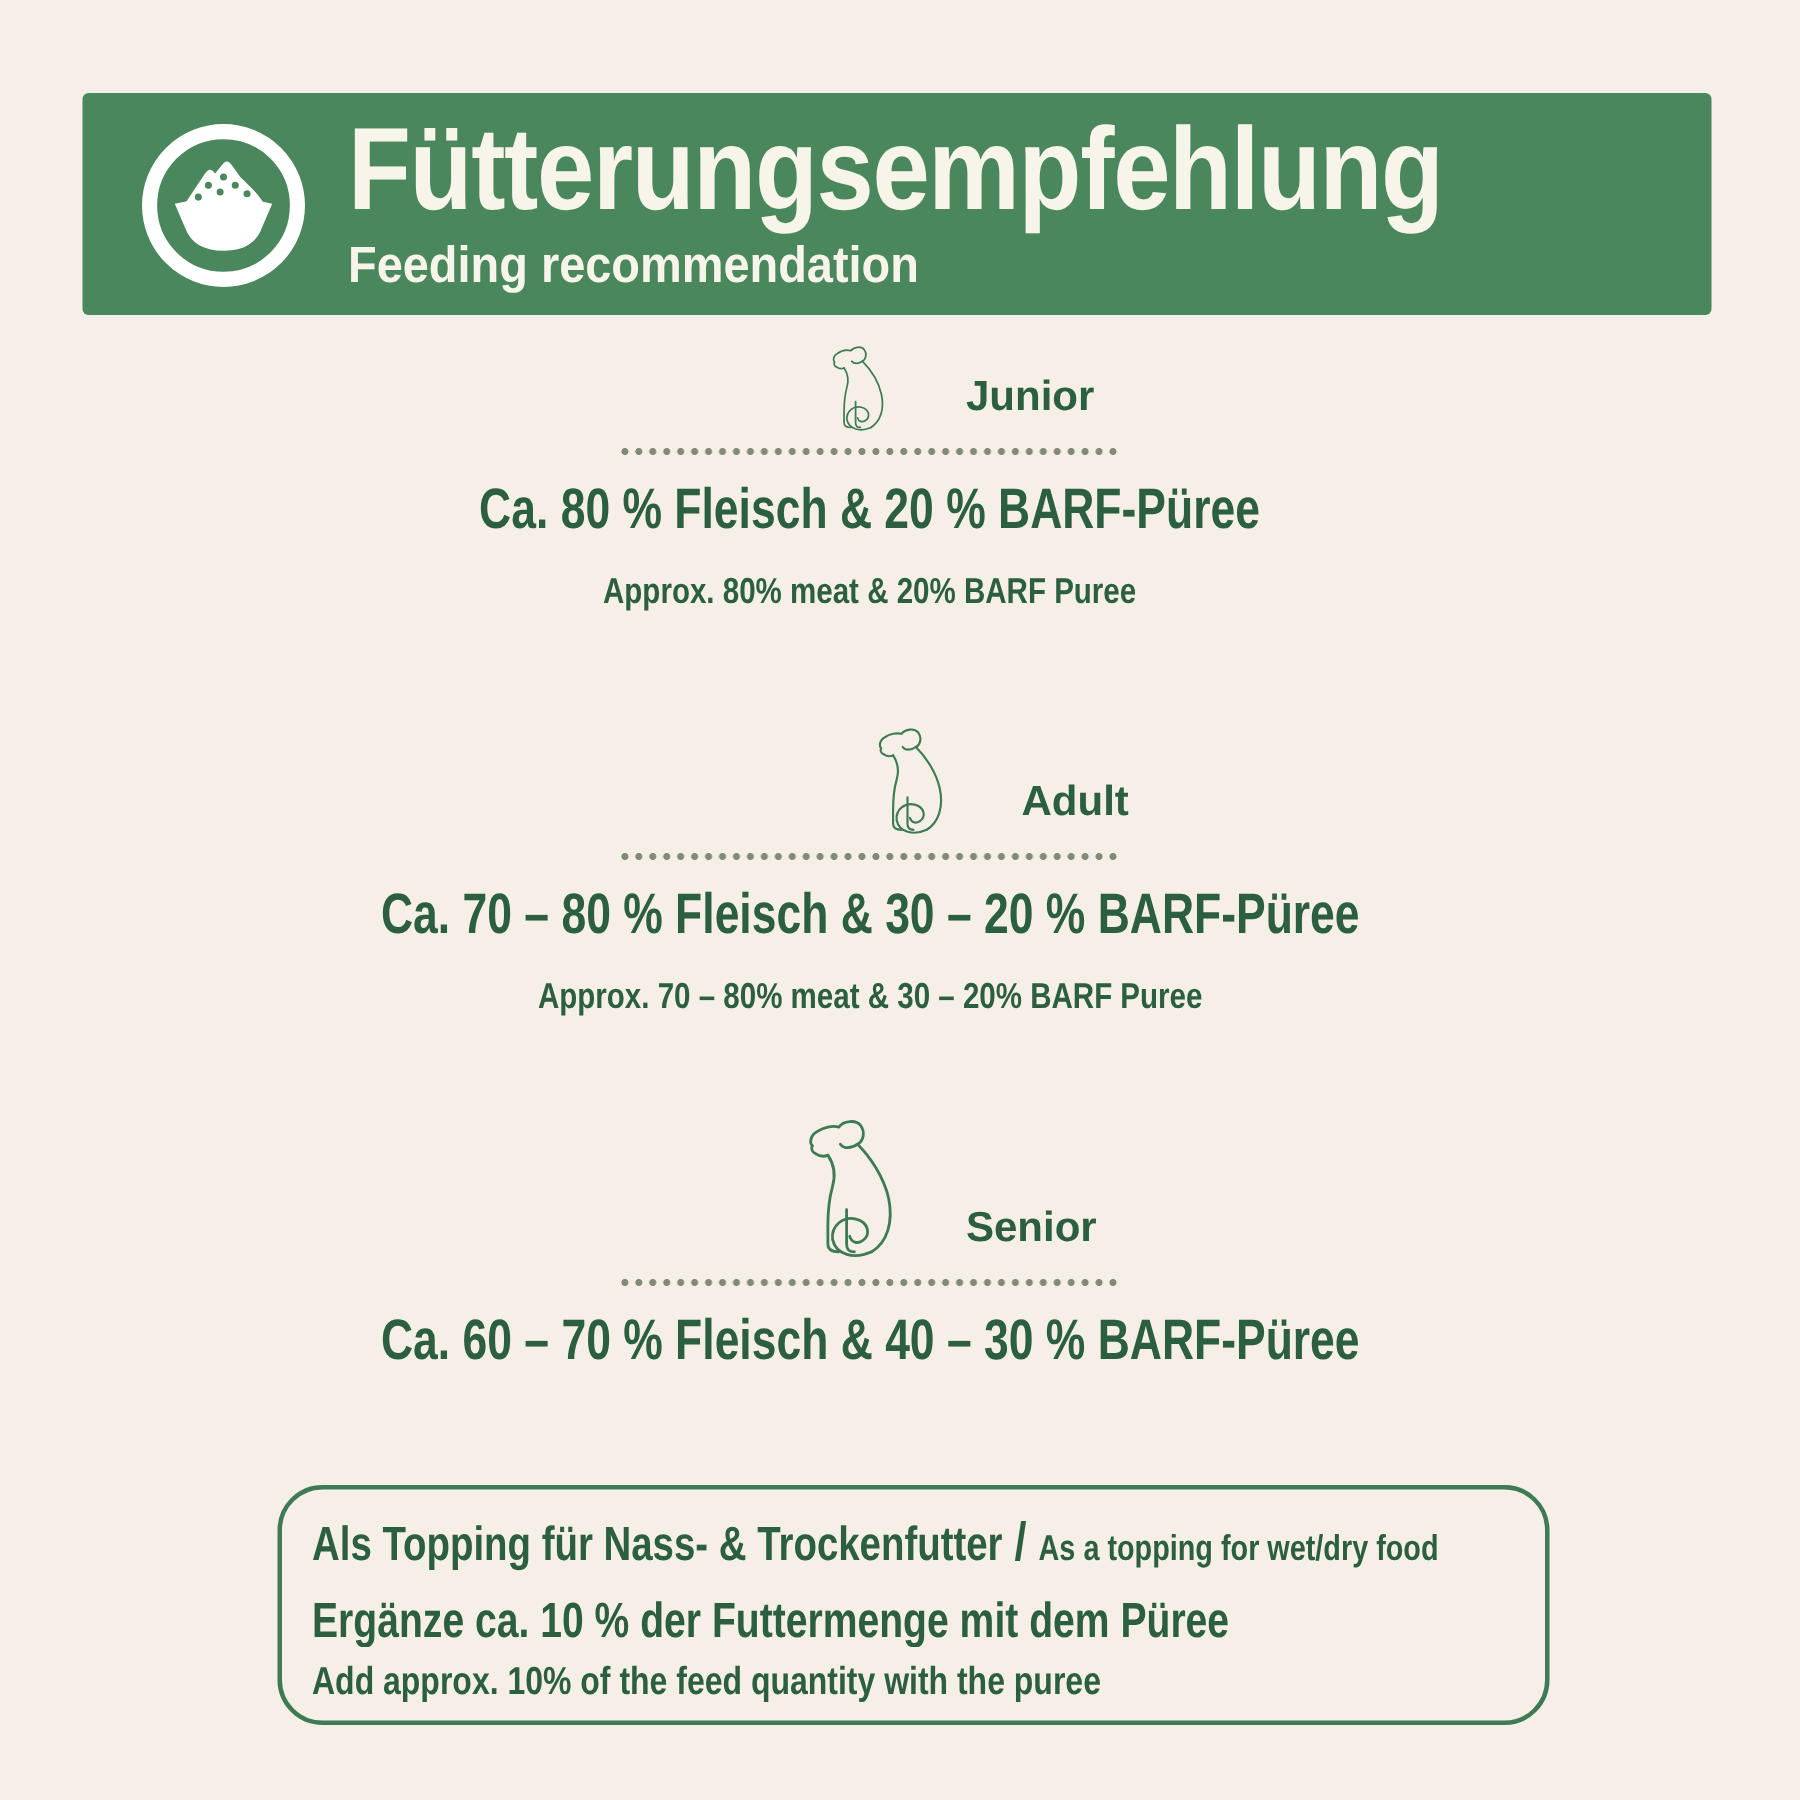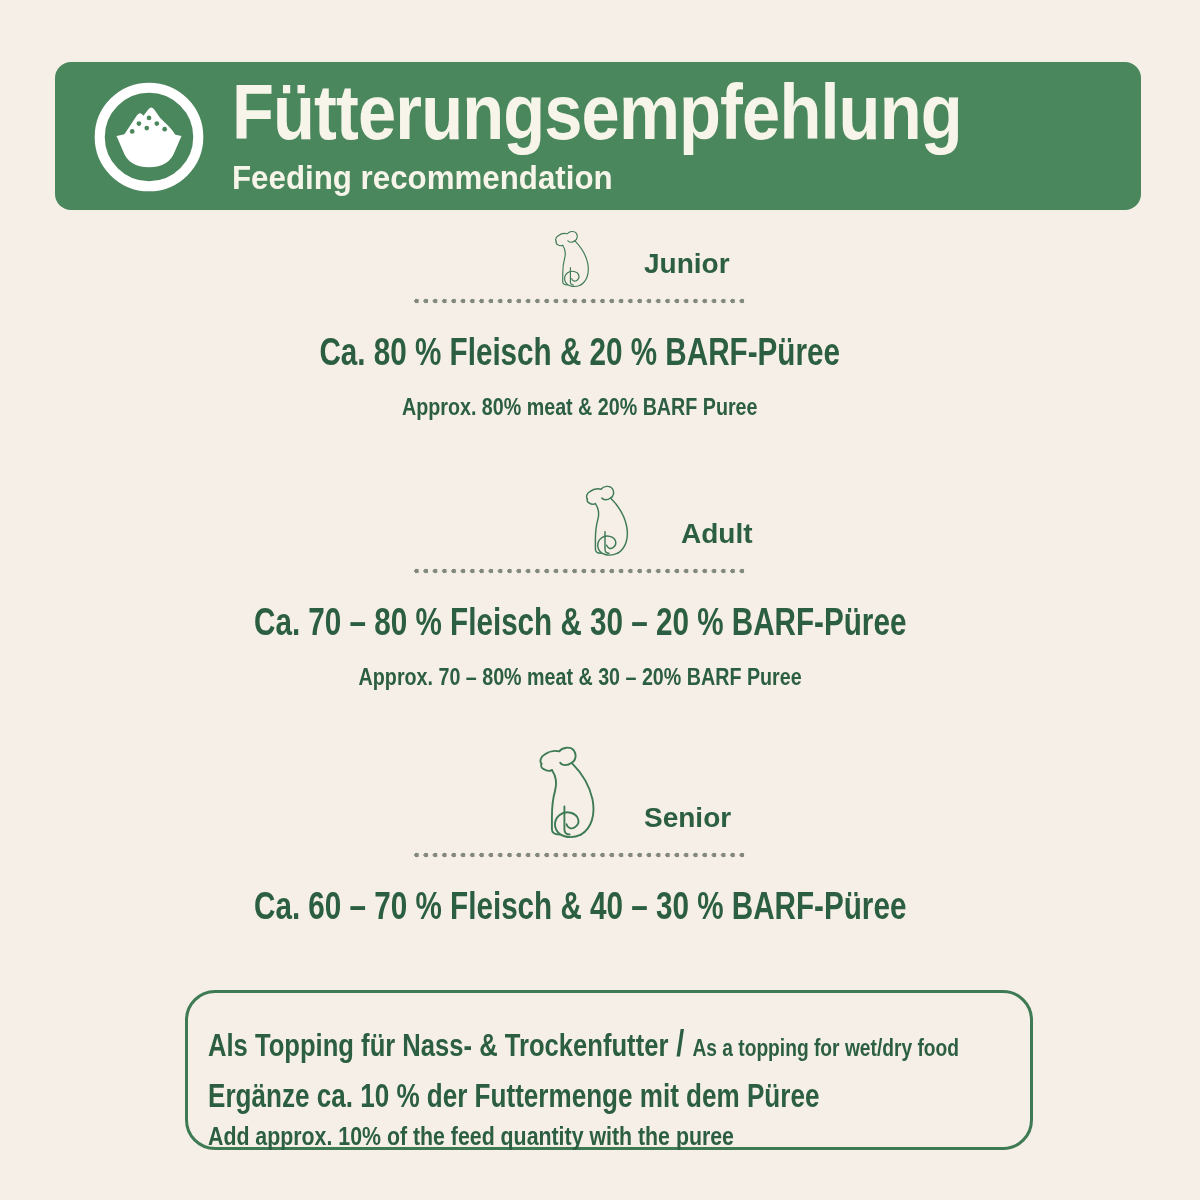--- a/index.html
+++ b/index.html
@@ -17,21 +17,21 @@
     background:var(--background);
     font-family:"Liberation Sans", sans-serif;
     color:var(--text-green);
     overflow:hidden;
   }
   
   .banner{
     position:absolute; left:55px; top:62px;
     width:1086px; height:148px;
     background:var(--banner-green);
-    border-radius:16px;
+    border-radius:4px;
   }
   .bowl-badge{
     position:absolute; left:38px; top:19px;
     width:112px; height:112px;
   }
   .banner-title{
     position:absolute; left:177px; top:8px;
     font-size:78px; font-weight:bold; color:var(--banner-text);
     white-space:nowrap; display:inline-block;
     transform:scaleX(0.88); transform-origin:left top;
@@ -63,36 +63,36 @@
     position:absolute; left:calc(50% + 64px); bottom:12px;
     font-size:28px; font-weight:bold; color:var(--text-green);
     white-space:nowrap;
   }
   .dotted-line{
     width:333px; height:6px; margin:6px auto 0;
     background-image:radial-gradient(circle at 2.6px 3px, var(--dot-color) 2.1px, rgba(0,0,0,0) 2.6px);
     background-size:9.3px 6px; background-repeat:repeat-x;
   }
   .headline{
-    margin-top:28px; font-size:38px; font-weight:bold; line-height:1.1;
+    margin-top:16px; font-size:38px; font-weight:bold; line-height:1.1;
     white-space:nowrap;
   }
   .headline > span{display:inline-block; transform:scaleX(0.78); transform-origin:center top;}
   .subline{
     margin-top:20px; font-size:24px; font-weight:bold; line-height:1.1;
     white-space:nowrap;
   }
   .subline > span{display:inline-block; transform:scaleX(0.82); transform-origin:center top;}
   
   .topping-box{
     position:absolute; left:185px; top:990px;
     width:848px; height:160px;
     border:3px solid var(--stroke-green);
     border-radius:30px;
-    padding:30px 20px 0 20px;
+    padding:14px 20px 0 20px;
     background:transparent;
   }
   .box-line1{
     display:flex; align-items:baseline; gap:10px;
     white-space:nowrap;
     transform:scaleX(0.80); transform-origin:left top;
   }
   .box-title-de{font-size:32px; font-weight:bold;}
   .box-slash{font-size:36px; font-weight:bold;}
   .box-title-en{font-size:24px; font-weight:bold;}

